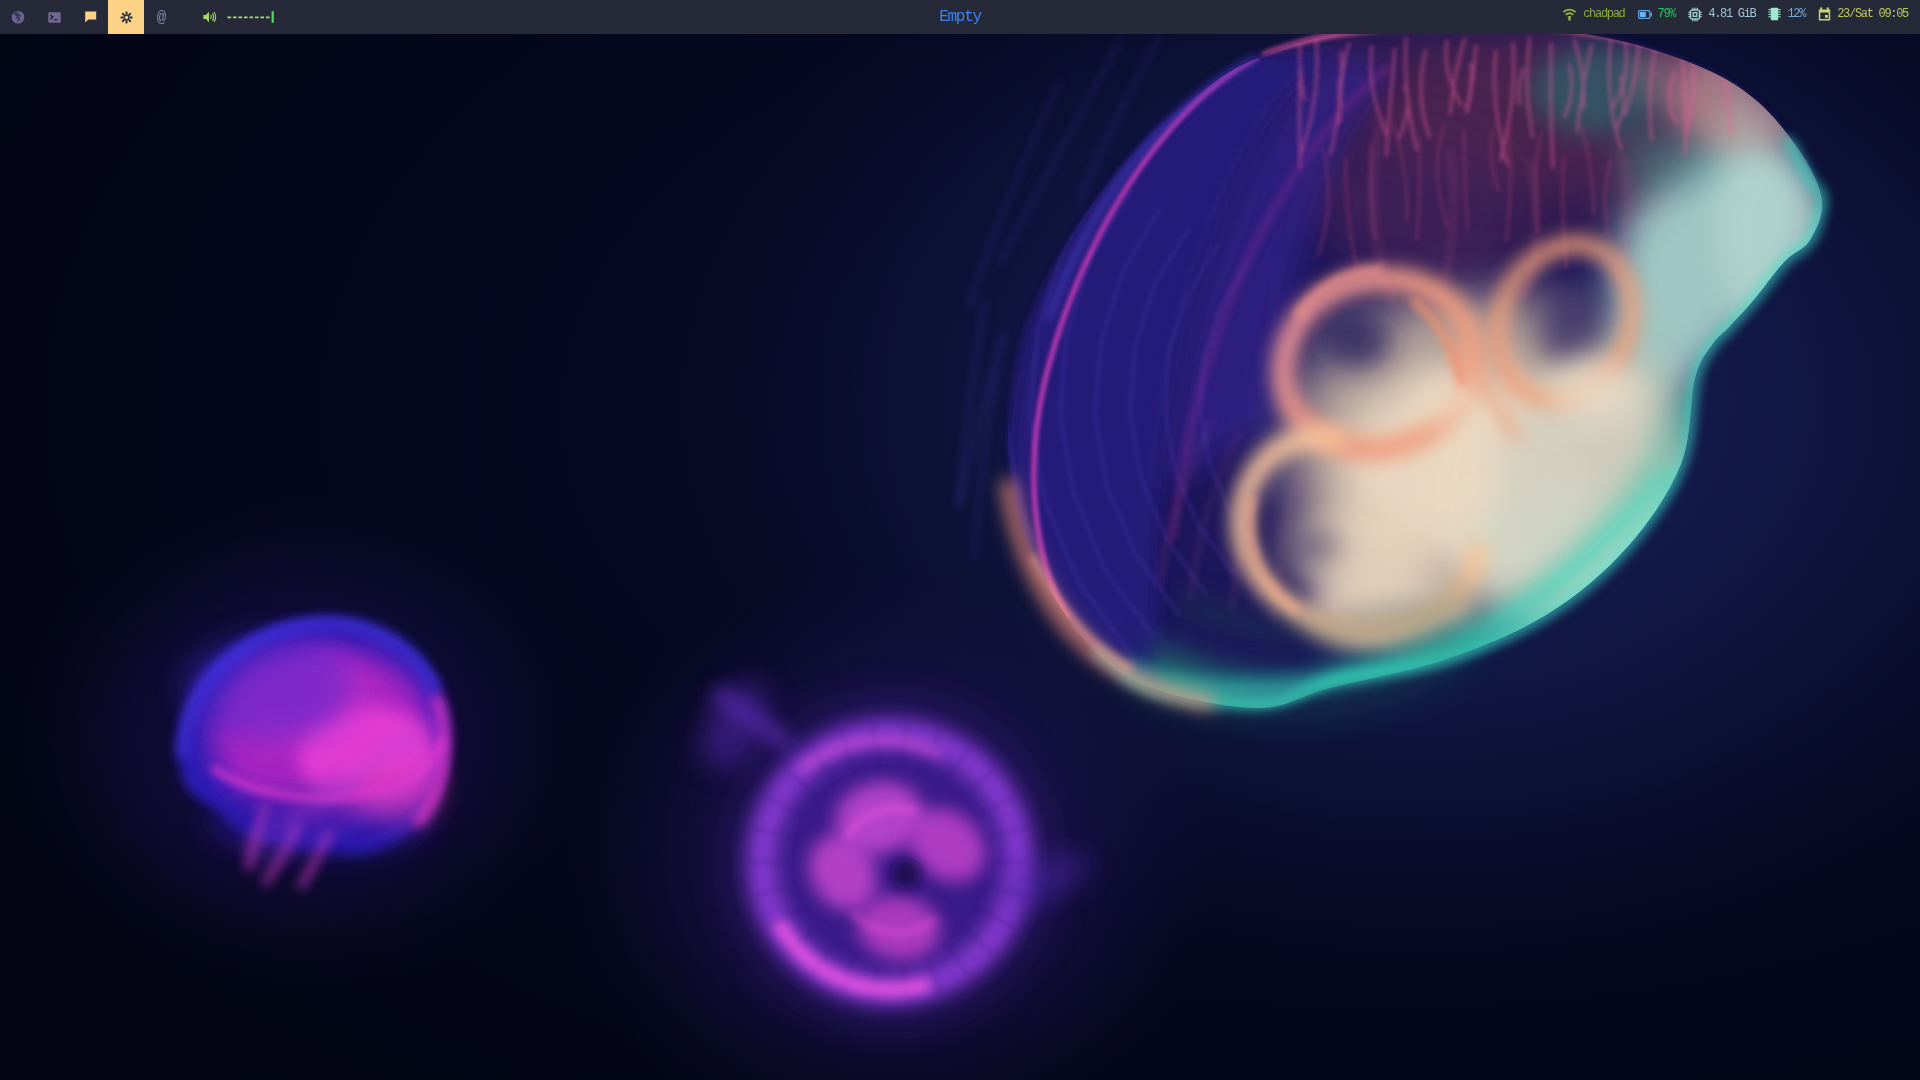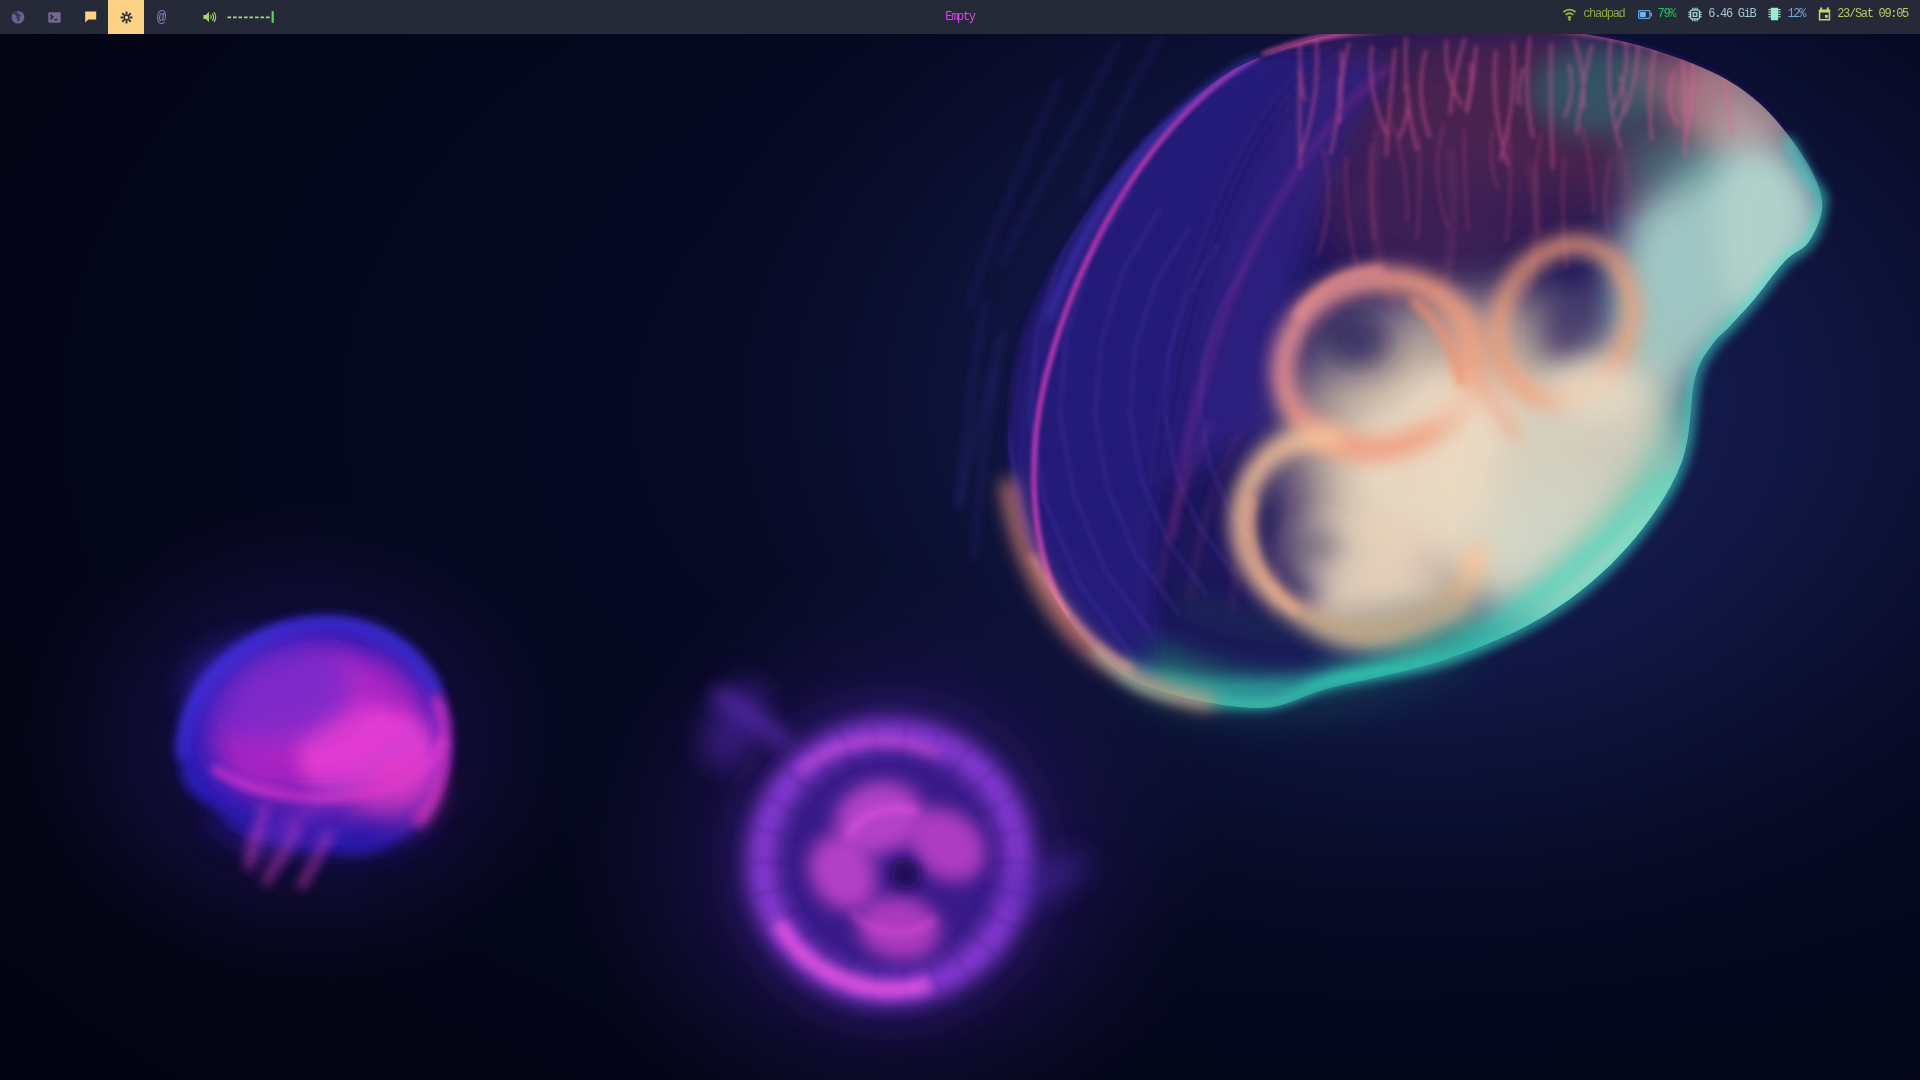--- a/index.html
+++ b/index.html
@@ -2,21 +2,21 @@
 <html><head>
 <meta charset="utf-8">
 <style>
 html,body{margin:0;padding:0;width:1920px;height:1080px;overflow:hidden;background:#04061a;}
 *{box-sizing:border-box;}
 #wall{position:absolute;left:0;top:0;width:1920px;height:1080px;}
 #bar{position:absolute;left:0;top:0;width:1920px;height:34px;background:#262a38;
  font-family:"Liberation Mono",monospace;color:#9aa0ad;}
 .ic{position:absolute;top:0;height:34px;display:flex;align-items:center;justify-content:center;}
 #title{position:absolute;left:0;top:0;width:1920px;height:34px;display:flex;align-items:center;justify-content:center;
- font-size:12px;letter-spacing:-1.3px;color:#d946ef;}
+ font-size:16px;letter-spacing:-1.3px;color:#3b82f6;}
 #right{position:absolute;right:12px;top:0;height:28px;display:flex;align-items:center;
  font-size:12px;letter-spacing:-1.3px;}
 #right .seg{display:flex;align-items:center;}
 #right svg{margin-right:6px;}
 </style>
 </head>
 <body>
 <svg id="wall" width="1920" height="1080" viewBox="0 0 1920 1080">
 <defs>
 <filter id="b2" x="-60%" y="-60%" width="220%" height="220%">
@@ -382,21 +382,21 @@
             <line x1="7" y1="11.9" x2="7" y2="14.2"></line>
             <line x1="9.2" y1="11.9" x2="9.2" y2="14.2"></line>
             <line x1="0.4" y1="5.3" x2="2.6" y2="5.3"></line>
             <line x1="0.4" y1="7.5" x2="2.6" y2="7.5"></line>
             <line x1="0.4" y1="9.7" x2="2.6" y2="9.7"></line>
             <line x1="11.4" y1="5.3" x2="13.6" y2="5.3"></line>
             <line x1="11.4" y1="7.5" x2="13.6" y2="7.5"></line>
             <line x1="11.4" y1="9.7" x2="13.6" y2="9.7"></line>
           </g>
         </svg>
-<span>6.46 GiB</span>
+<span>4.81 GiB</span>
       </div>
 <div class="seg" style="color:#74a8d8;margin-left:13px;">
 <svg width="13" height="14" viewBox="0 0 13 14">
           <rect x="2.8" y="0.8" width="7.4" height="12.4" rx="0.6" fill="#9fe8d0"></rect>
           <g stroke="#9fe8d0" stroke-width="1.1">
             <line x1="0.4" y1="2.6" x2="2.8" y2="2.6"></line>
             <line x1="0.4" y1="5" x2="2.8" y2="5"></line>
             <line x1="0.4" y1="7.4" x2="2.8" y2="7.4"></line>
             <line x1="0.4" y1="9.8" x2="2.8" y2="9.8"></line>
             <line x1="10.2" y1="2.6" x2="12.6" y2="2.6"></line>

